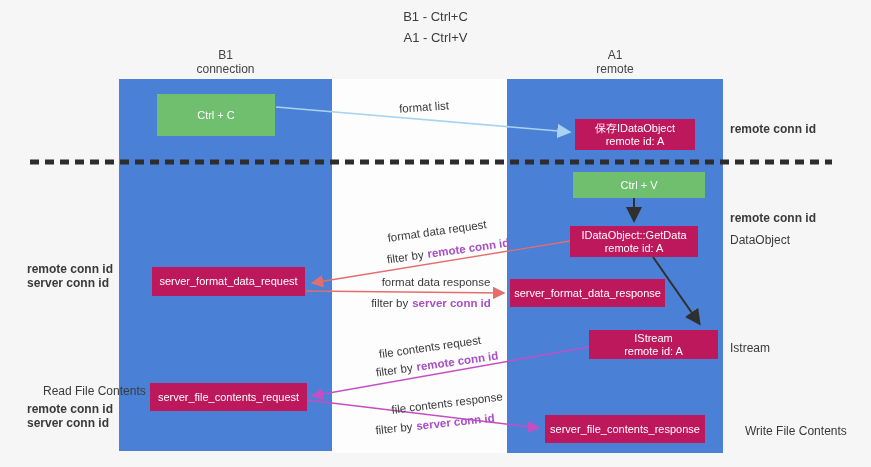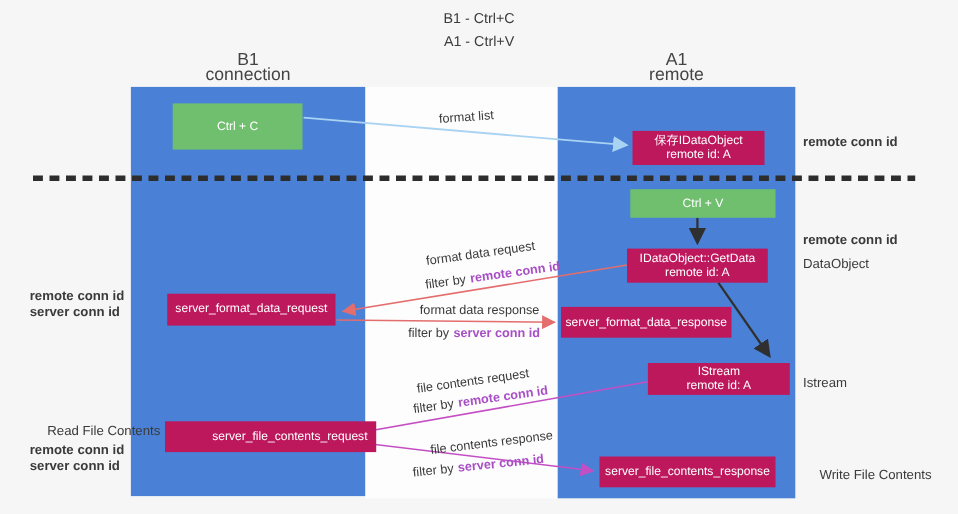--- a/index.html
+++ b/index.html
@@ -5,21 +5,21 @@
   html,body{margin:0;padding:0;}
   .canvas{
     position:relative;width:871px;height:467px;background:#f6f6f6;
     font-family:"Liberation Sans",sans-serif;overflow:hidden;color:#3a3a3a;
   }
   .strip{position:absolute;left:332px;top:79px;width:175px;height:374px;background:#fdfdfd;}
   .lane{position:absolute;top:79px;background:#4a80d5;}
   .lane.b1{left:119px;width:213px;height:372px;}
   .lane.a1{left:507px;width:216px;height:374px;}
   .title{position:absolute;left:0;right:0;top:6px;text-align:center;font-size:13px;line-height:21px;color:#3c3c3c;}
-  .lane-header{position:absolute;top:48px;text-align:center;font-size:16px;line-height:14px;color:#444;}
+  .lane-header{position:absolute;top:48px;text-align:center;font-size:12px;line-height:14px;color:#444;}
   .lane-header.b1{left:119px;width:213px;}
   .lane-header.a1{left:507px;width:216px;}
   .node{
     position:absolute;display:flex;flex-direction:column;align-items:center;justify-content:center;
     color:#fff;font-size:11px;line-height:13px;text-align:center;white-space:nowrap;
   }
   .green{background:#6fbf6f;}
   .orange{background:#be185d;}
   .edge-label{
     position:absolute;font-size:11.5px;color:#3a3a3a;white-space:nowrap;
@@ -111,21 +111,21 @@
 
   <div class="node orange" style="left:510px;top:279px;width:155px;height:28px;">
     <div>server_format_data_response</div>
   </div>
 
   <div class="node orange" style="left:589px;top:330px;width:129px;height:29px;">
     <div>IStream</div>
     <div>remote id: A</div>
   </div>
 
-  <div class="node orange" style="left:150px;top:383px;width:157px;height:28px;padding-left:35px;">
+  <div class="node orange" style="left:150px;top:383px;width:157px;height:28px;">
     <div>server_file_contents_request</div>
   </div>
 
   <div class="node orange" style="left:545px;top:415px;width:160px;height:28px;">
     <div>server_file_contents_response</div>
   </div>
 
   <div class="edge-label" style="left:424px;top:107px;transform:translate(-50%,-50%) rotate(-4deg);">
     <span>format list</span>
   </div>

